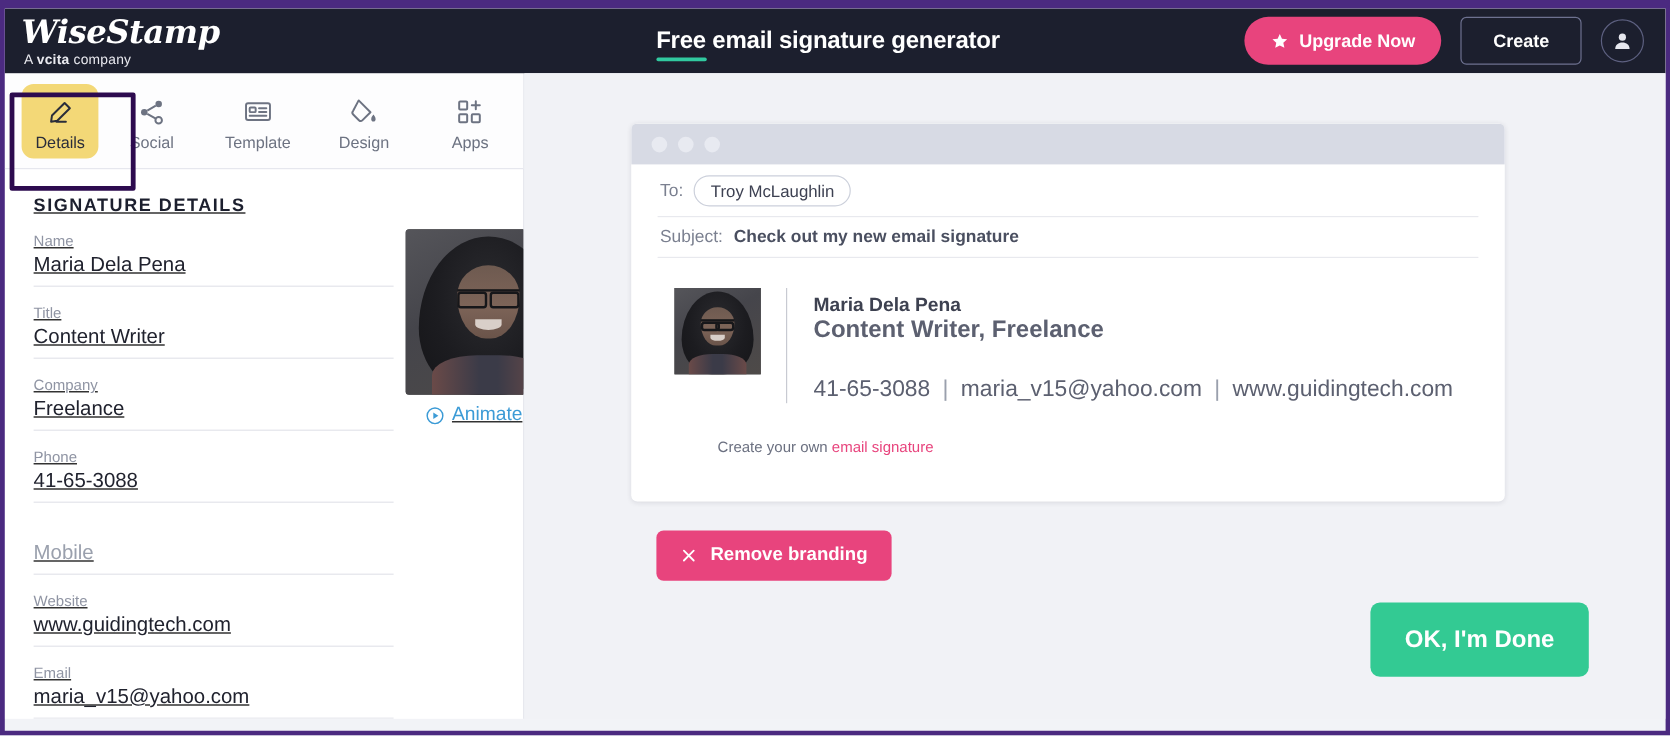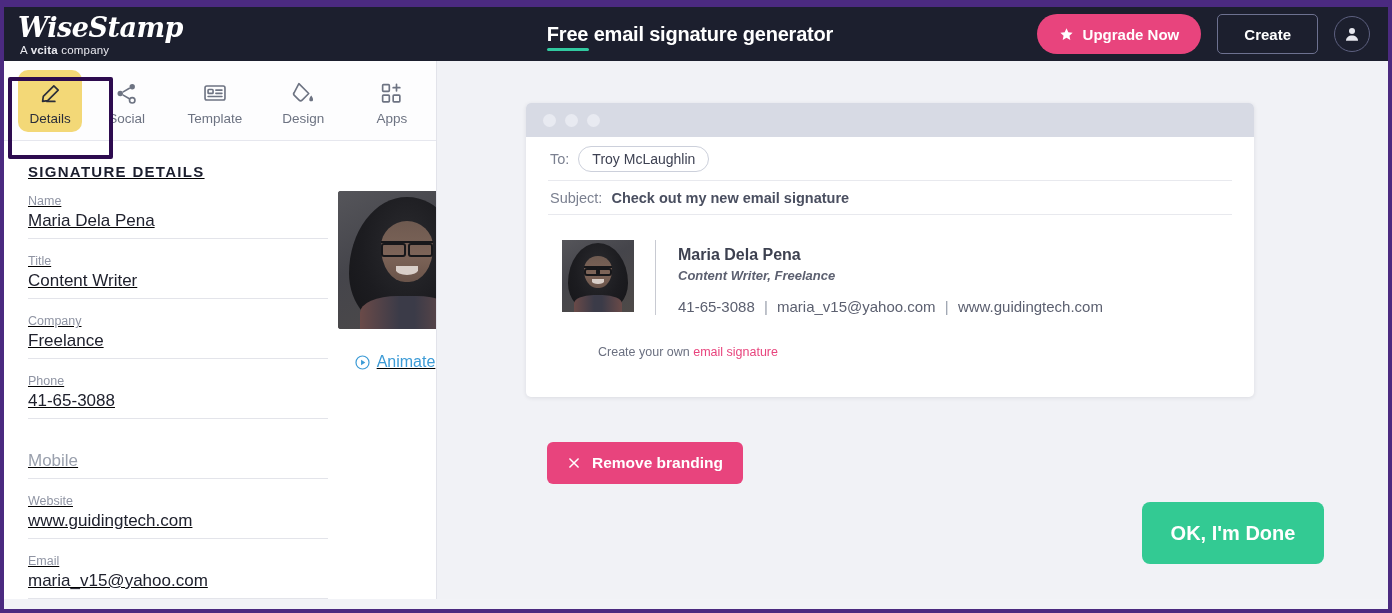--- a/index.html
+++ b/index.html
@@ -228,21 +228,21 @@
     border-radius: 3px;
     overflow: hidden;
     background: #3a3a3c;
     position: relative;
   }
   .photo-row {
     display: flex;
     align-items: center;
     justify-content: center;
     gap: 7px;
-    margin-top: 24px;
+    margin-top: 8px;
   }
   .animate-link {
     color: #3c9bd6;
     font-size: 16px;
     display: flex;
     align-items: center;
     gap: 6px;
     cursor: pointer;
   }
   .trash-btn { cursor: pointer; display: flex; }
@@ -296,22 +296,22 @@
   .sig-block { display: flex; align-items: stretch; gap: 0; }
   .sig-photo {
     width: 72px; height: 72px;
     background: #3a3a3c;
     overflow: hidden;
     flex: none;
   }
   .sig-divider { width: 1px; background: #c8cad2; margin: 0 22px 0 21px; }
   .sig-text { padding-top: 4px; }
   .sig-name { font-size: 16px; font-weight: bold; color: #3d4150; line-height: 21px; }
-  .sig-title { font-size: 13px; font-weight: bold; color: #5c6070; line-height: 21px; font-style: italic; }
-  .sig-contact { font-size: 15px; color: #5c6070; margin-top: 12px; }
+  .sig-title { font-size: 20px; font-weight: bold; color: #5c6070; line-height: 21px; }
+  .sig-contact { font-size: 19px; color: #5c6070; margin-top: 28px; }
   .sig-contact .sep { color: #9aa0ad; margin: 0 5px; }
 
   .sig-create {
     font-size: 12.5px;
     color: #6b7080;
     margin: 30px 0 0 0;
     padding-left: 36px;
   }
   .sig-create a { color: #e8447d; text-decoration: none; cursor: pointer; }
 

